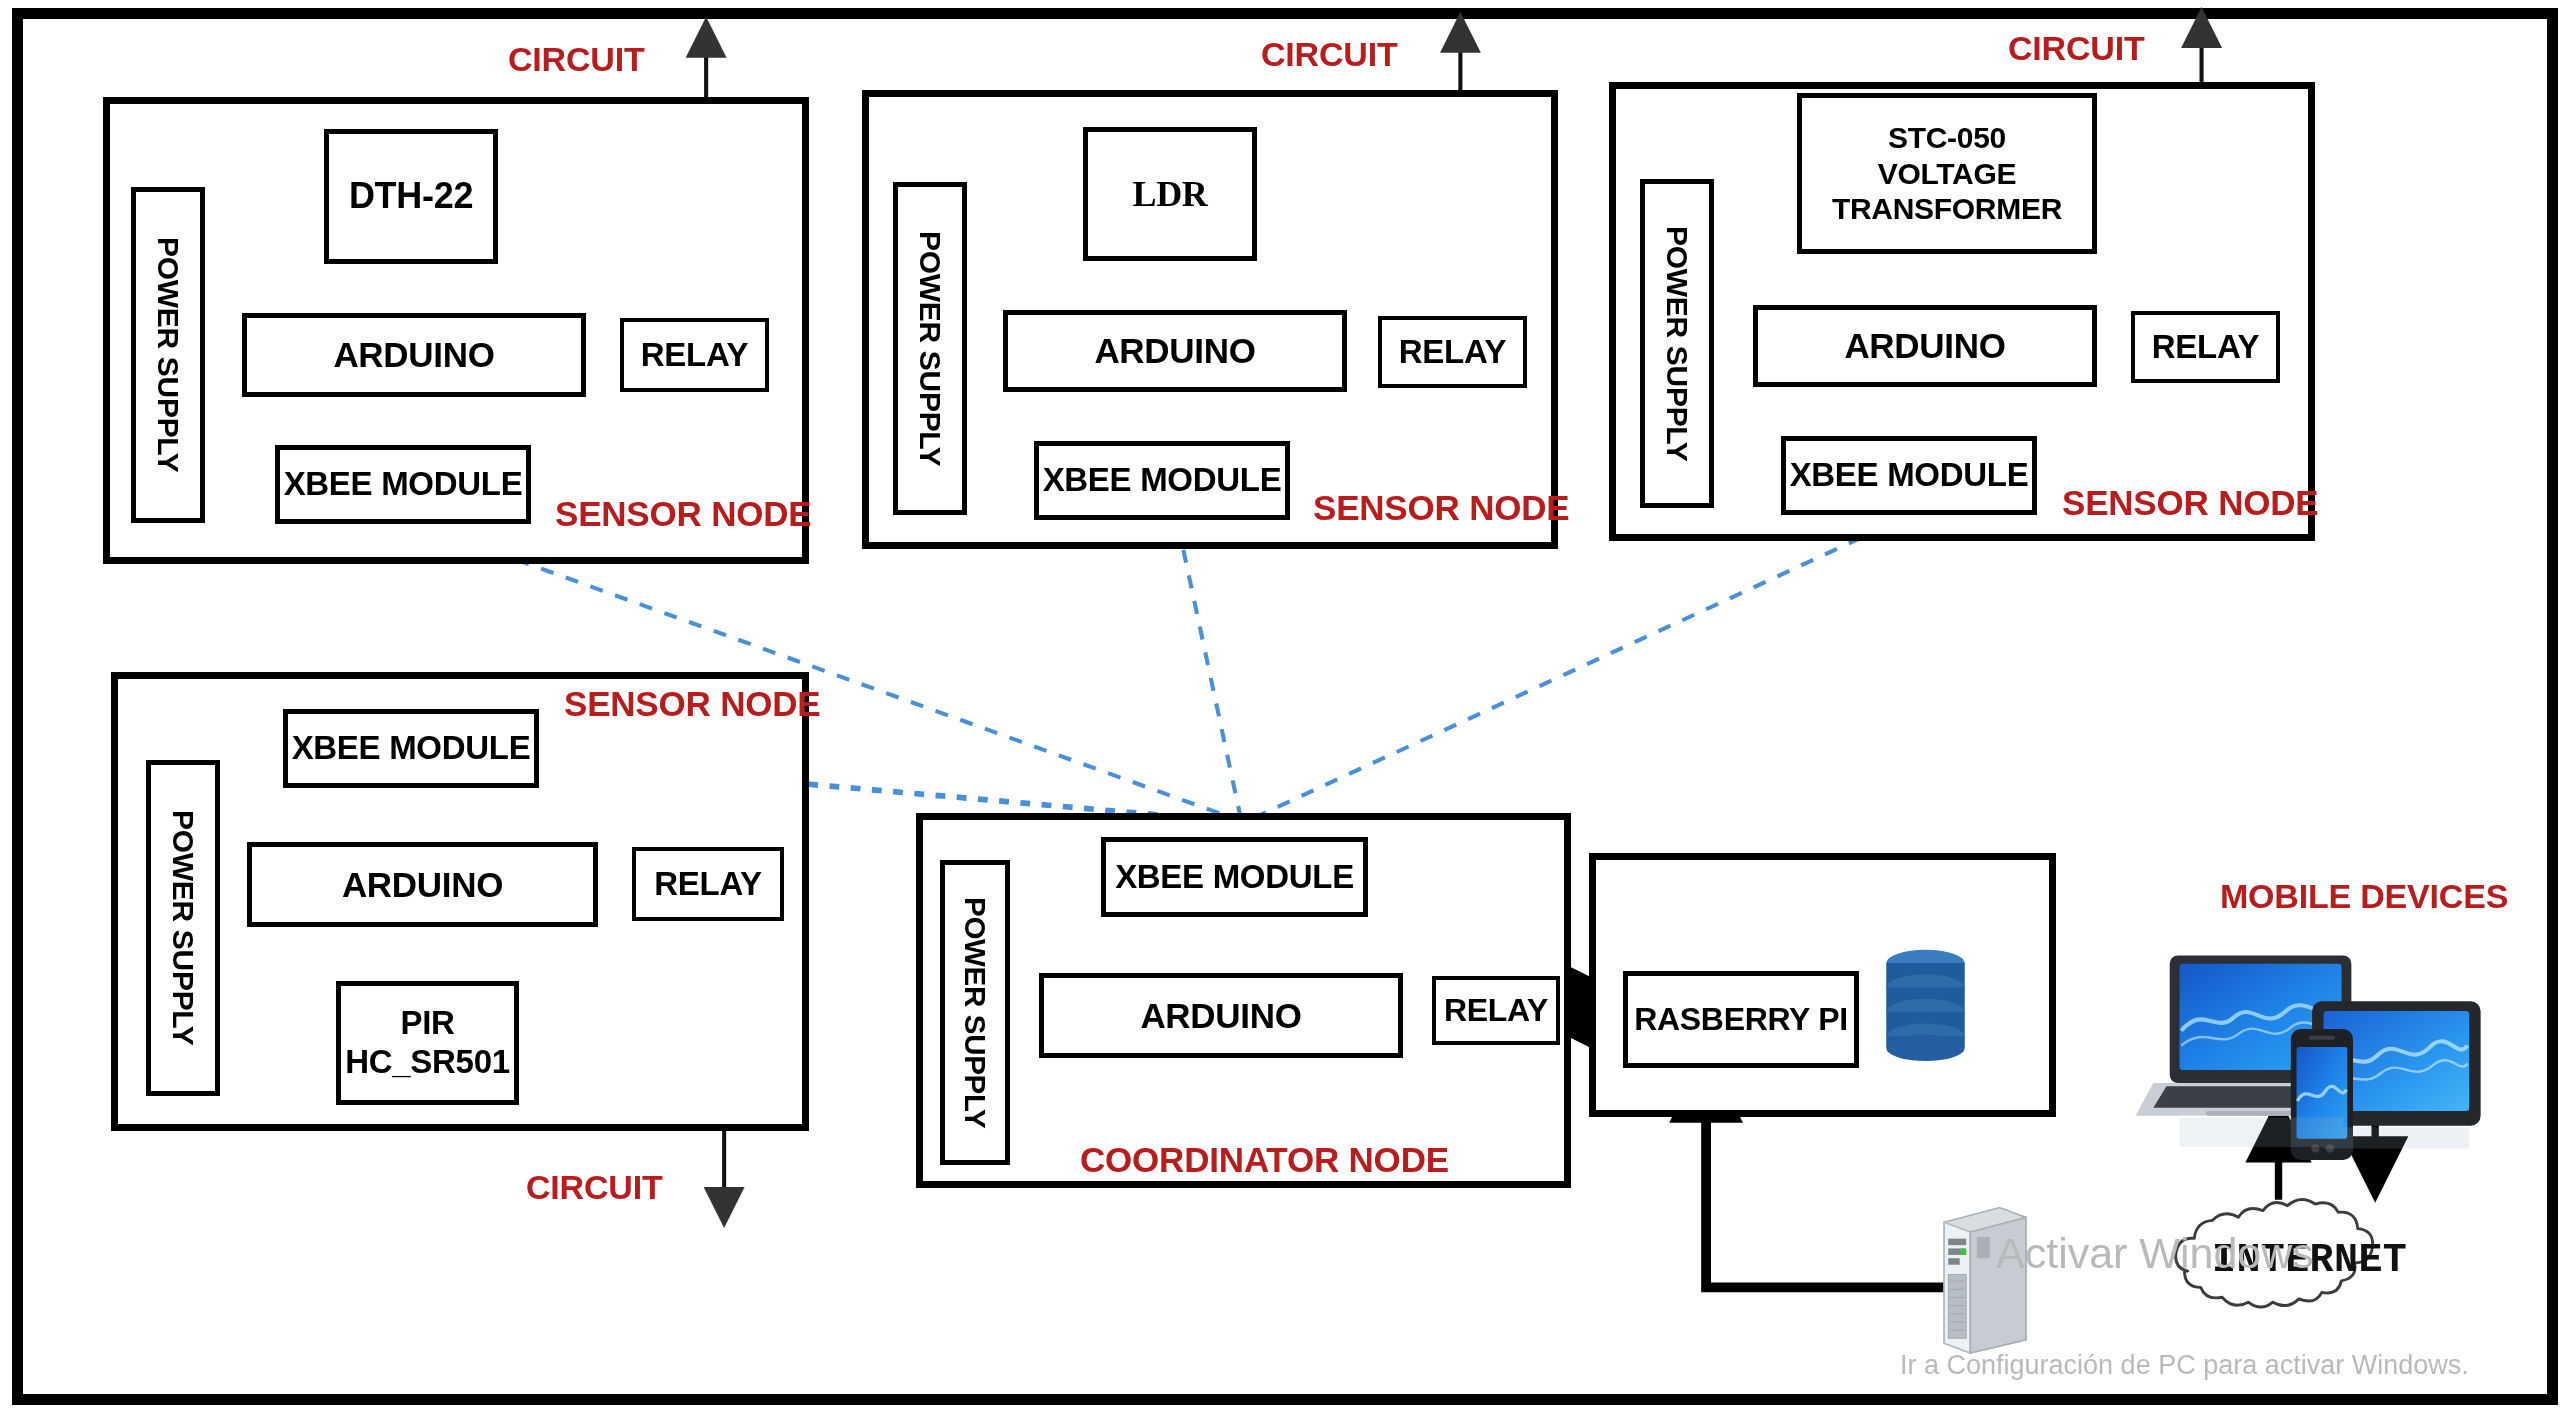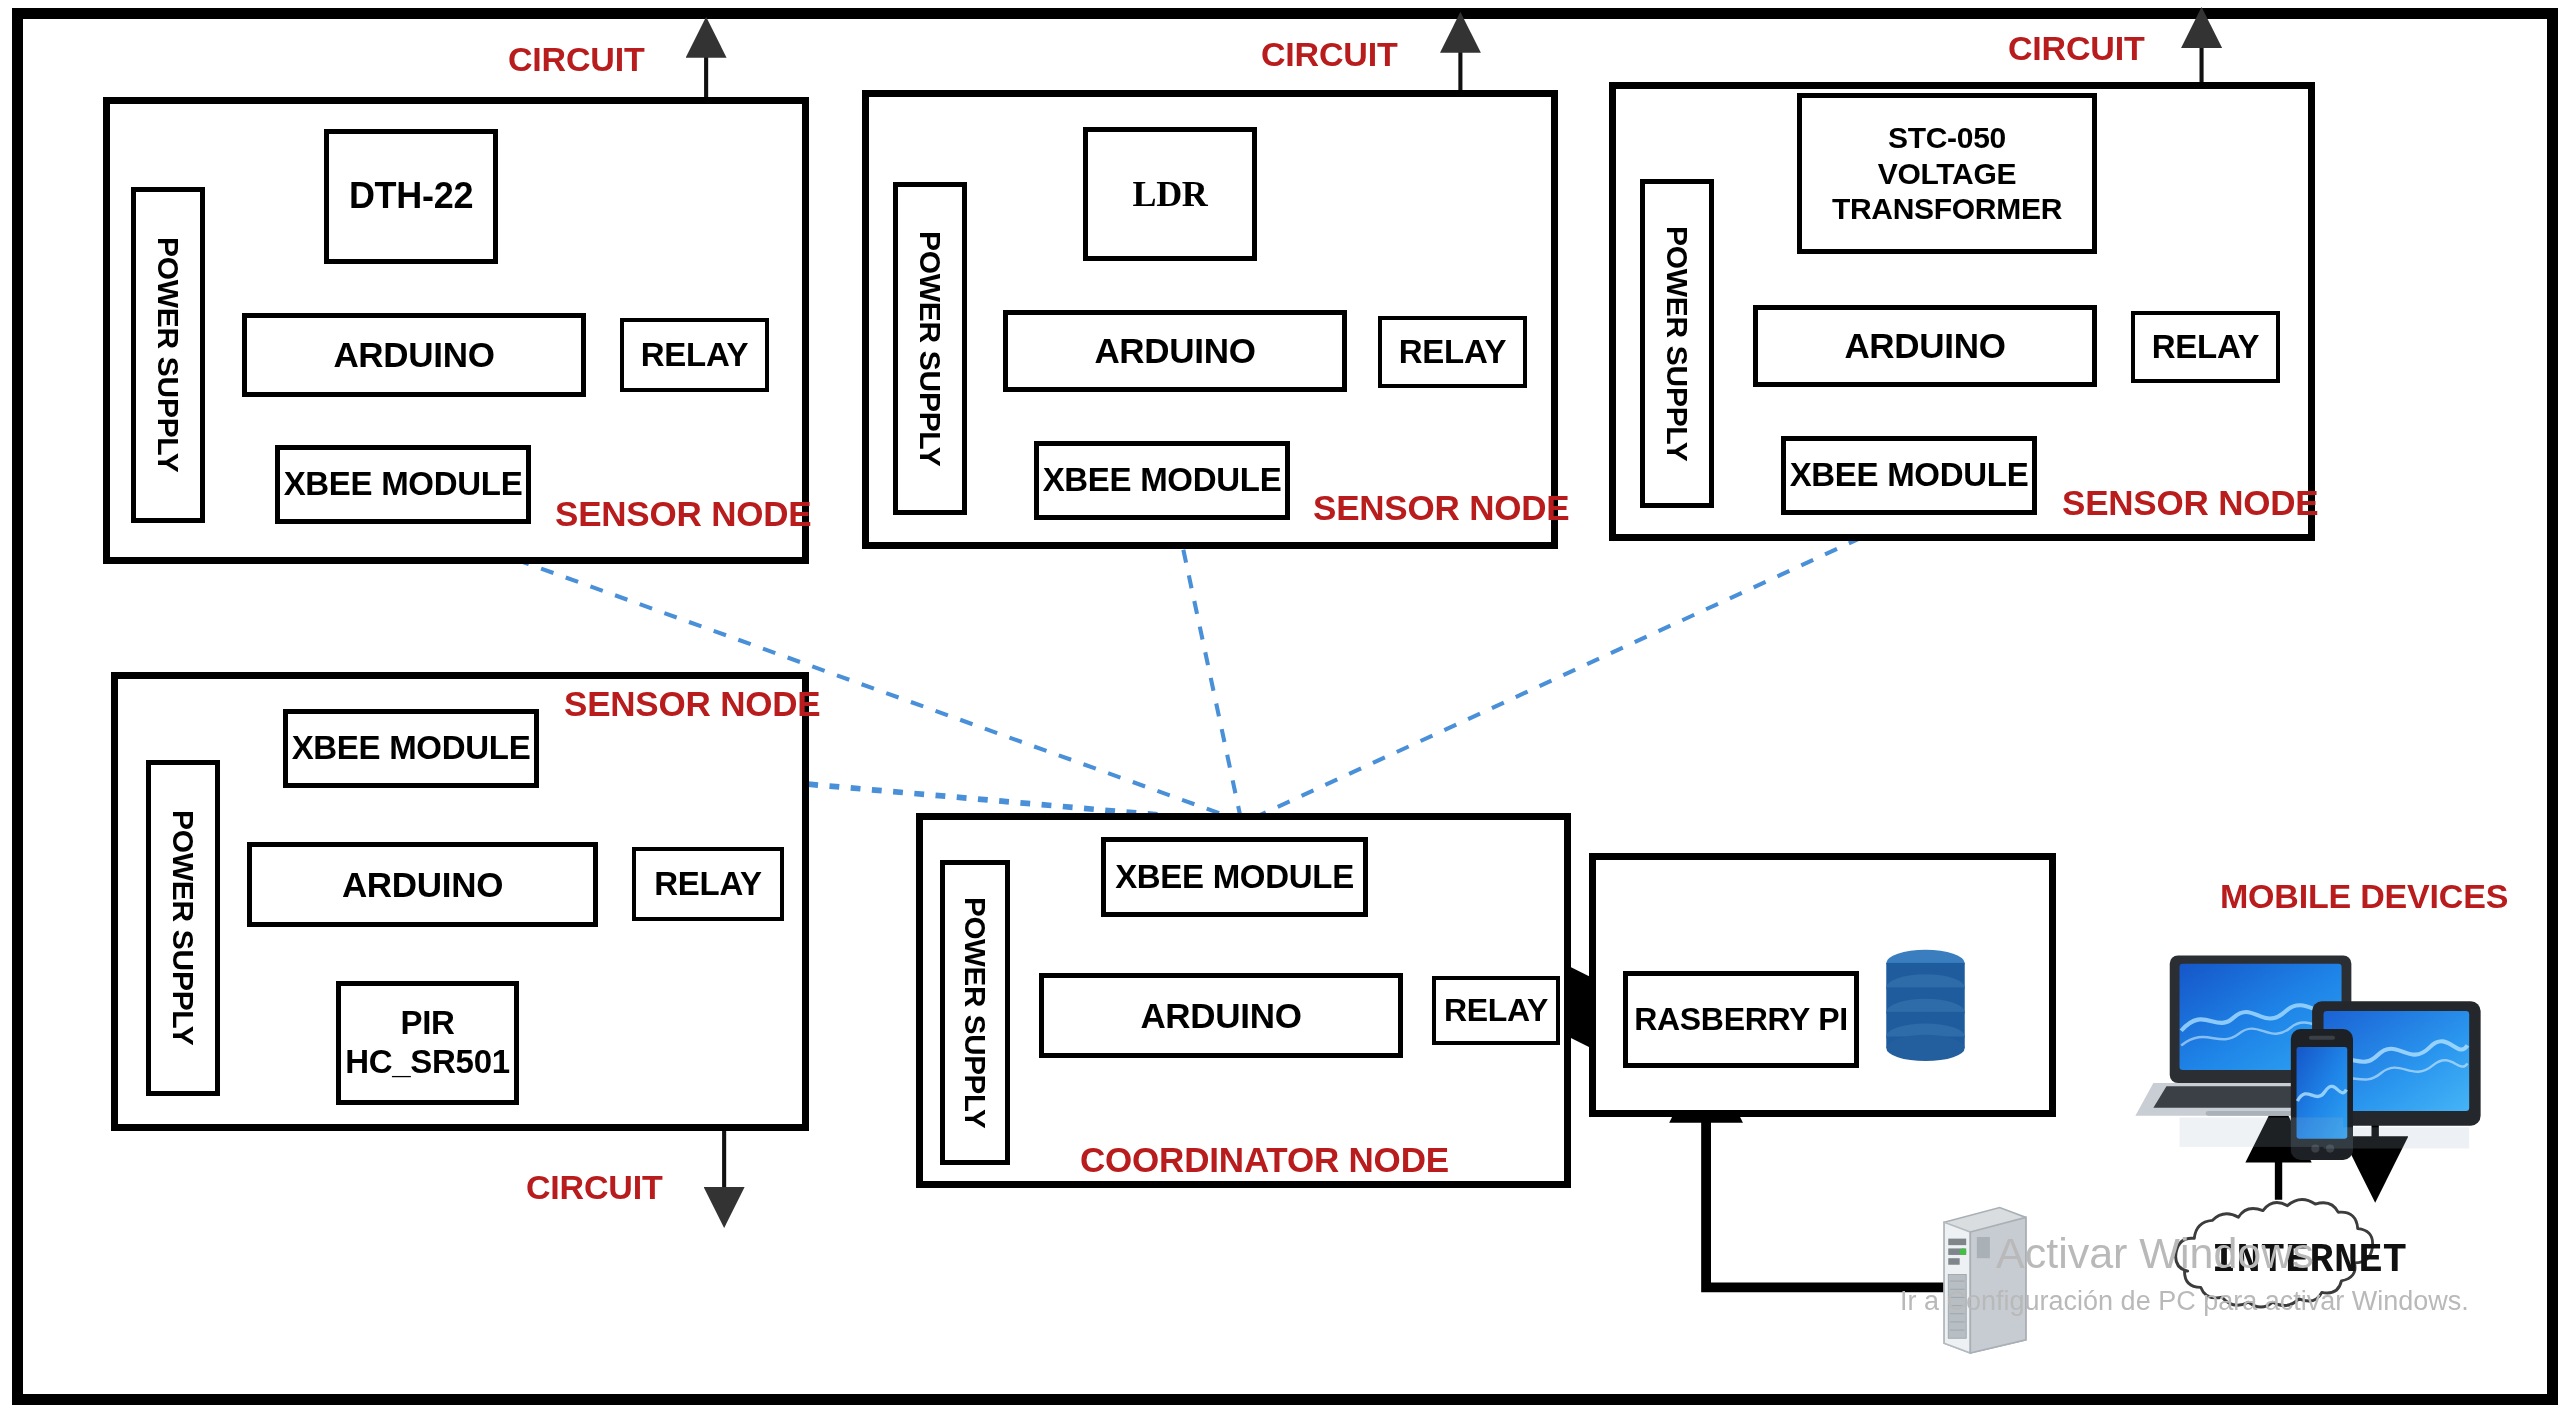--- a/index.html
+++ b/index.html
@@ -293,16 +293,16 @@
              q16,-14 34,-2 q20,-6 28,10
              q22,-2 24,20 q20,2 18,22 q-2,20 -22,20
              q4,18 -16,22 q-4,18 -24,14
              q-8,16 -28,8 q-14,14 -32,4
              q-14,12 -30,0 q-18,10 -32,-6
              q-20,4 -26,-12 q-20,0 -20,-20 z" fill="#ffffff" stroke="#3c3c3c" stroke-width="3.5" stroke-linejoin="round"></path>
   </svg>
   <div class="cloudtxt" style="left:2212px;top:1238px;">INTERNET</div>
 
   <div class="wm wm1" style="left:1996px;top:1229px;">Activar Windows</div>
-  <div class="wm wm2" style="left:1900px;top:1286px;">Ir a Configuración de PC para activar Windows.</div>
+  <div class="wm wm2" style="left:1900px;top:1350px;">Ir a Configuración de PC para activar Windows.</div>
 
 </div>
 
 
 </body></html>

